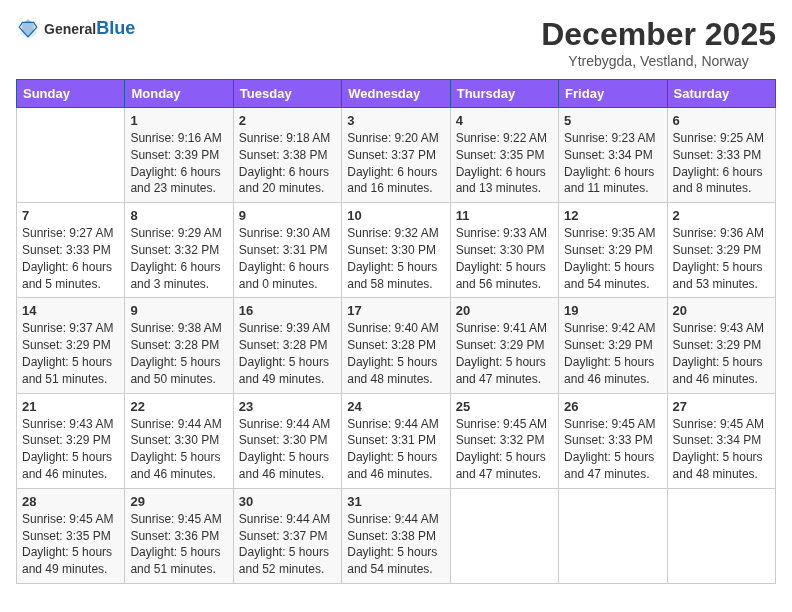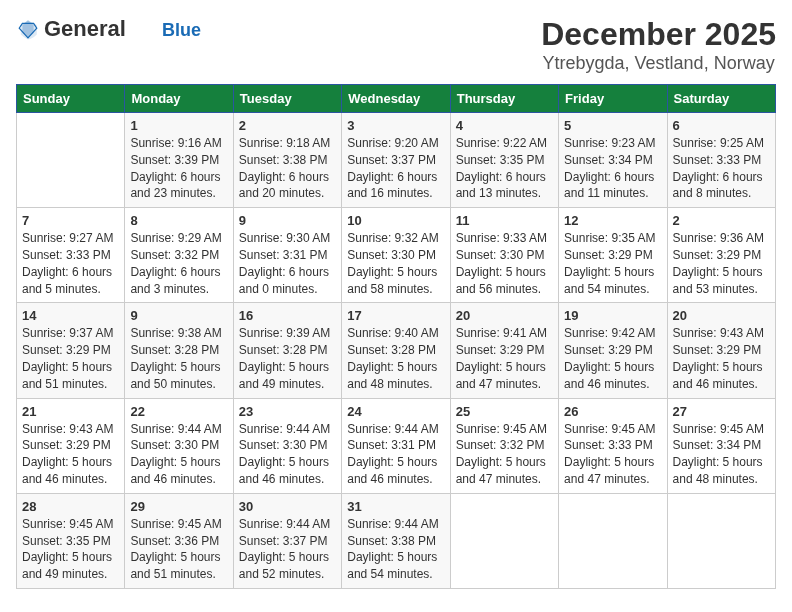--- a/index.html
+++ b/index.html
@@ -15,53 +15,52 @@
       align-items: flex-start;
       justify-content: space-between;
       margin-bottom: 10px;
     }
     .logo {
       display: flex;
       align-items: center;
       gap: 4px;
     }
     .logo-text-general {
-      font-size: 22px;
+      font-size: 14px;
       font-weight: bold;
       color: #333;
     }
     .logo-text-blue {
       font-size: 18px;
       font-weight: bold;
       color: #1a6bb5;
-      padding-left: 36px;
     }
     .logo-icon {
       width: 24px;
       height: 24px;
     }
     .title-block {
       text-align: center;
     }
     .month-title {
       font-size: 32px;
       font-weight: bold;
       color: #333;
     }
     .subtitle {
-      font-size: 18px;
+      font-size: 14px;
       color: #555;
     }
     table {
       width: 100%;
       border-collapse: collapse;
       font-size: 11px;
     }
     thead tr th {
-      background-color: #15803d;
+      background-color: #8b5cf6;
       color: #fff;
       text-align: left;
       padding: 6px 6px;
       font-size: 13px;
       font-weight: bold;
       border: 1px solid #2a55a0;
     }
     tbody tr td {
       border: 1px solid #ccc;
       vertical-align: top;

